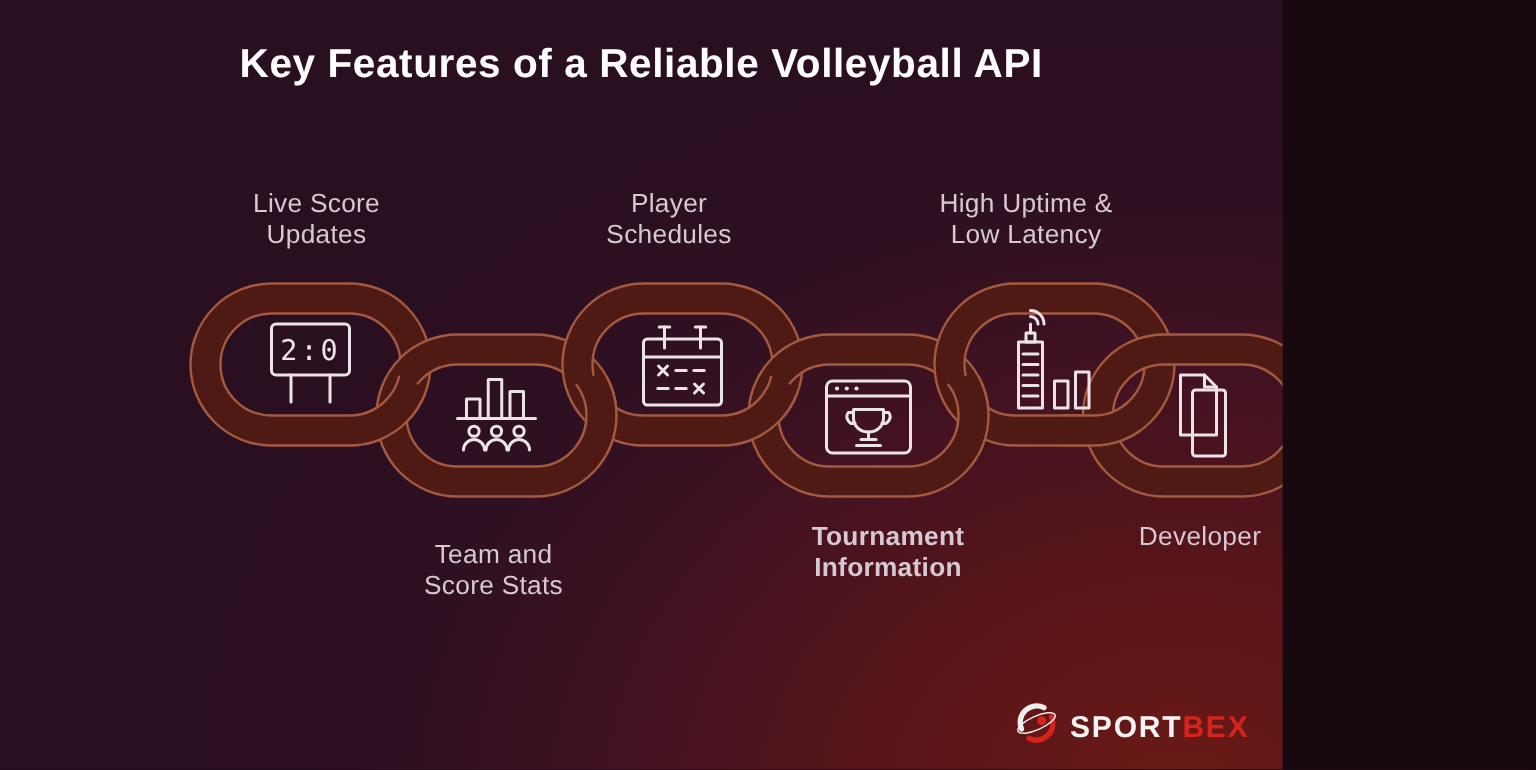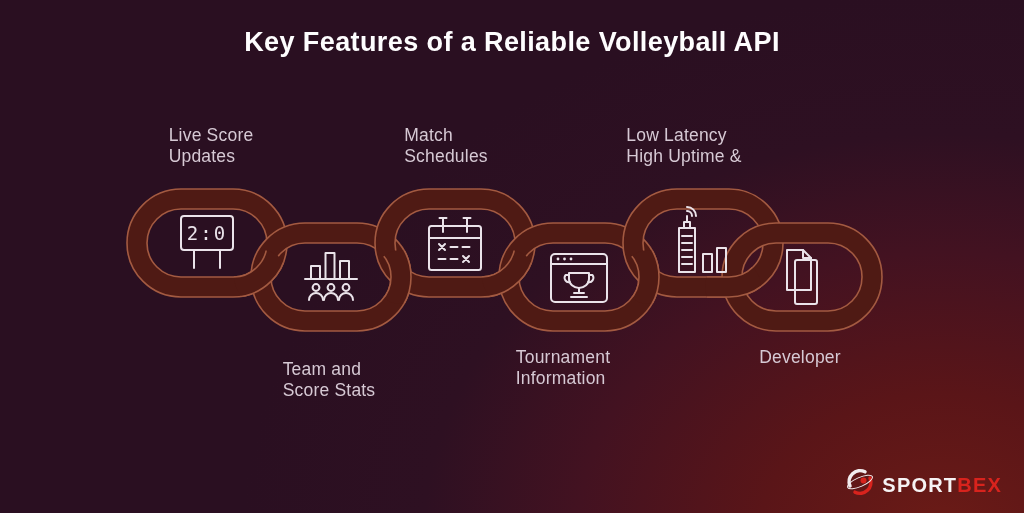--- a/index.html
+++ b/index.html
@@ -1,61 +1,61 @@
 <!DOCTYPE html>
 <html><head>
 <meta charset="utf-8">
 <style>
   html,body{margin:0;padding:0;background:#17090f;}
   .stage{
-    position:relative;width:1024px;height:513px;overflow:hidden;
+    position:relative;width:855px;height:513px;overflow:hidden;
     font-family:"Liberation Sans",sans-serif;
     background:#2a0f21;
     background-image:radial-gradient(700px 540px at 92% 104%,
       #6b1b16 0%, #5a1518 26%, #431221 52%, #2e1022 74%, #2a0f21 100%);
   }
   .title{
     position:absolute;top:27px;left:50%;transform:translateX(-50%);
     color:#fefdfe;font-size:27px;font-weight:700;letter-spacing:.4px;white-space:nowrap;
   }
   .feat-label{
     position:absolute;transform:translateX(-50%);
     color:#d6c9d4;font-size:17.5px;line-height:21px;font-weight:500;
-    white-space:nowrap;letter-spacing:.2px;
+    text-align:center;white-space:nowrap;letter-spacing:.2px;
   }
   .chain-svg{position:absolute;left:0;top:0;}
   .logo{position:absolute;right:22px;bottom:16px;display:flex;align-items:flex-end;gap:7px;}
   .logo-text{font-size:20px;font-weight:800;letter-spacing:1.2px;white-space:nowrap;}
   .logo-text .sport{color:#f6f3f4;}
   .logo-text .bex{color:#d8231d;}
 </style>
 </head>
 <body>
 
 <div class="stage">
 
   <div class="title">Key Features of a Reliable Volleyball API</div>
 
   <div class="feat-label" style="left:211px;top:125px;">
     <div>Live Score</div>
     <div>Updates</div>
   </div>
   <div class="feat-label" style="left:446px;top:125px;">
-    <div>Match</div>
+    <div>Player</div>
     <div>Schedules</div>
   </div>
   <div class="feat-label" style="left:684px;top:125px;">
+    <div>High Uptime &amp;</div>
     <div>Low Latency</div>
-    <div>High Uptime &amp;</div>
   </div>
   <div class="feat-label" style="left:329px;top:359px;">
     <div>Team and</div>
     <div>Score Stats</div>
   </div>
-  <div class="feat-label" style="left:563px;top:347px;">
+  <div class="feat-label" style="left:592px;top:347px;font-weight:bold;">
     <div>Tournament</div>
     <div>Information</div>
   </div>
   <div class="feat-label" style="left:800px;top:347px;">
     <div>Developer</div>
   </div>
 
   <svg class="chain-svg" width="1024" height="513" viewBox="0 0 1024 513">
     <defs>
       <g id="ring">

